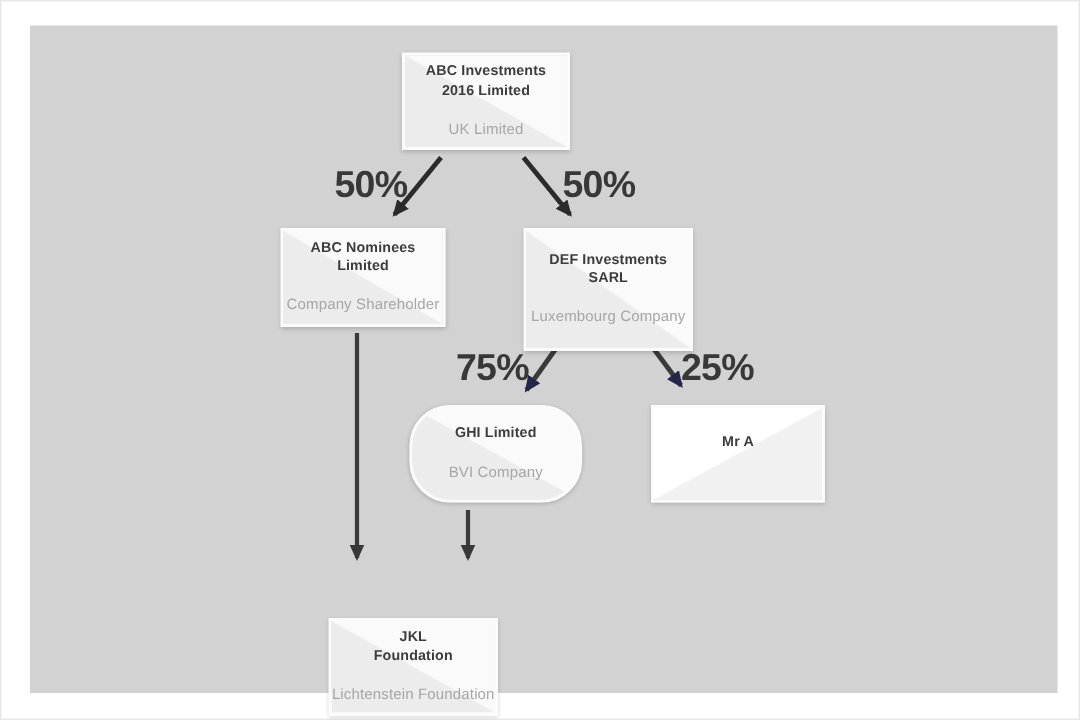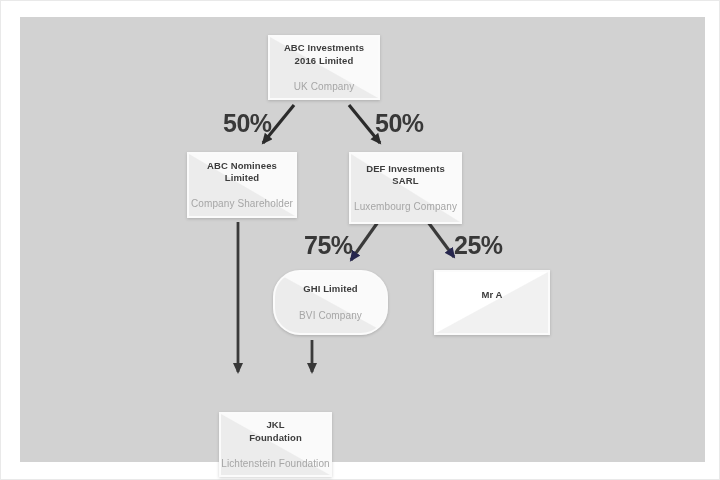--- a/index.html
+++ b/index.html
@@ -59,21 +59,21 @@
     width:48px;
     text-align:center;
     font-size:25px;
     font-weight:700;
     letter-spacing:-0.5px;
     color:#383838;
   }
   
   #node-abc-investments{left:248px;top:18px;width:112px;height:65px;}
   #node-abc-nominees  {left:167px;top:135px;width:110px;height:66px;}
-  #node-def-investments{left:329px;top:135px;width:113px;height:72px;}
+  #node-def-investments{left:329px;top:135px;width:113px;height:82px;}
   #node-ghi-limited   {left:253px;top:253px;width:115px;height:65px;border-radius:27px;}
   #node-mr-a          {left:414px;top:253px;width:116px;height:65px;}
   #node-jkl-foundation{left:199px;top:367px;width:113px;height:65px;margin-top:28px;}
   
   #pct-0{left:203px;top:92px;}
   #pct-1{left:355px;top:92px;}
   #pct-2{left:284px;top:214px;}
   #pct-3{left:434px;top:214px;}
 </style>
 </head>
@@ -98,21 +98,21 @@
       <line x1="329" y1="88" x2="360" y2="126" stroke="#2b2b2b" stroke-width="3.2" marker-end="url(#head-dark)"></line>
       <line x1="358" y1="205" x2="331" y2="243" stroke="#3a3a3a" stroke-width="3.2" marker-end="url(#head-navy)"></line>
       <line x1="408" y1="205" x2="434" y2="240" stroke="#3a3a3a" stroke-width="3.2" marker-end="url(#head-navy)"></line>
       <line x1="218" y1="205" x2="218" y2="355" stroke="#3a3a3a" stroke-width="2.8" marker-end="url(#head-gray)"></line>
       <line x1="292" y1="323" x2="292" y2="355" stroke="#3a3a3a" stroke-width="2.8" marker-end="url(#head-gray)"></line>
     </svg>
 
     <div class="node" id="node-abc-investments">
       <div class="title">ABC Investments
 2016 Limited</div>
-      <div class="subtitle">UK Company</div>
+      <div class="subtitle">UK Limited</div>
     </div>
 
     <div class="node" id="node-abc-nominees">
       <div class="title">ABC Nominees
 Limited</div>
       <div class="subtitle">Company Shareholder</div>
     </div>
 
     <div class="node" id="node-def-investments">
       <div class="title">DEF Investments

